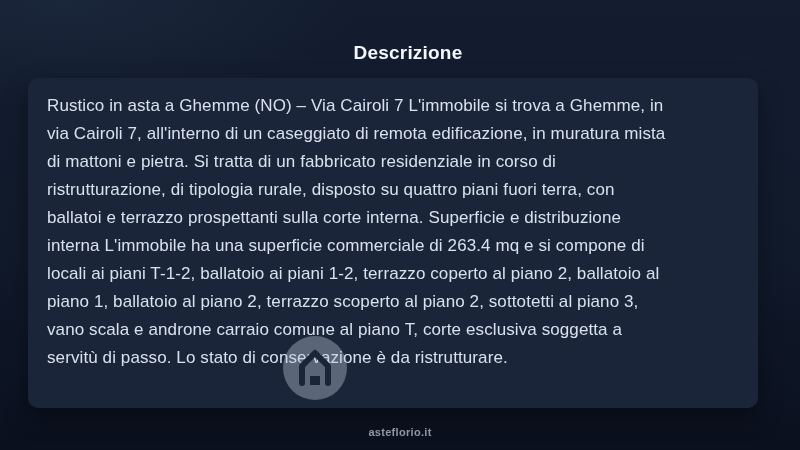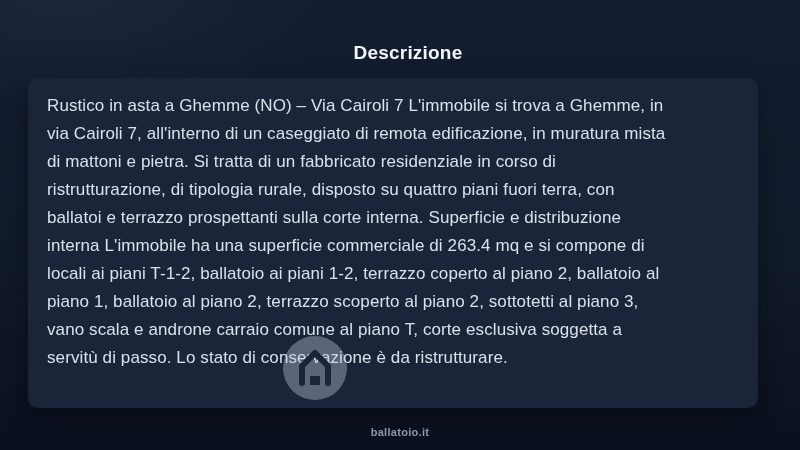--- a/index.html
+++ b/index.html
@@ -106,15 +106,15 @@
   <div class="watermark">
     <span>
       <svg width="64" height="64" viewBox="0 0 64 64" aria-hidden="true">
         <circle cx="32" cy="32" r="32" fill="rgba(188,198,213,0.40)"></circle>
         <path d="M19 47 L19 30 L32 17 L45 30 L45 47" fill="none" stroke="#1a2539" stroke-width="6" stroke-linejoin="round" stroke-linecap="round"></path>
         <rect x="27" y="40" width="10" height="9" fill="#1a2539"></rect>
       </svg>
     </span>
   </div>
 
-  <div class="footer">ballatoio.it</div>
+  <div class="footer">asteflorio.it</div>
 
 </div>
 
 </body></html>

